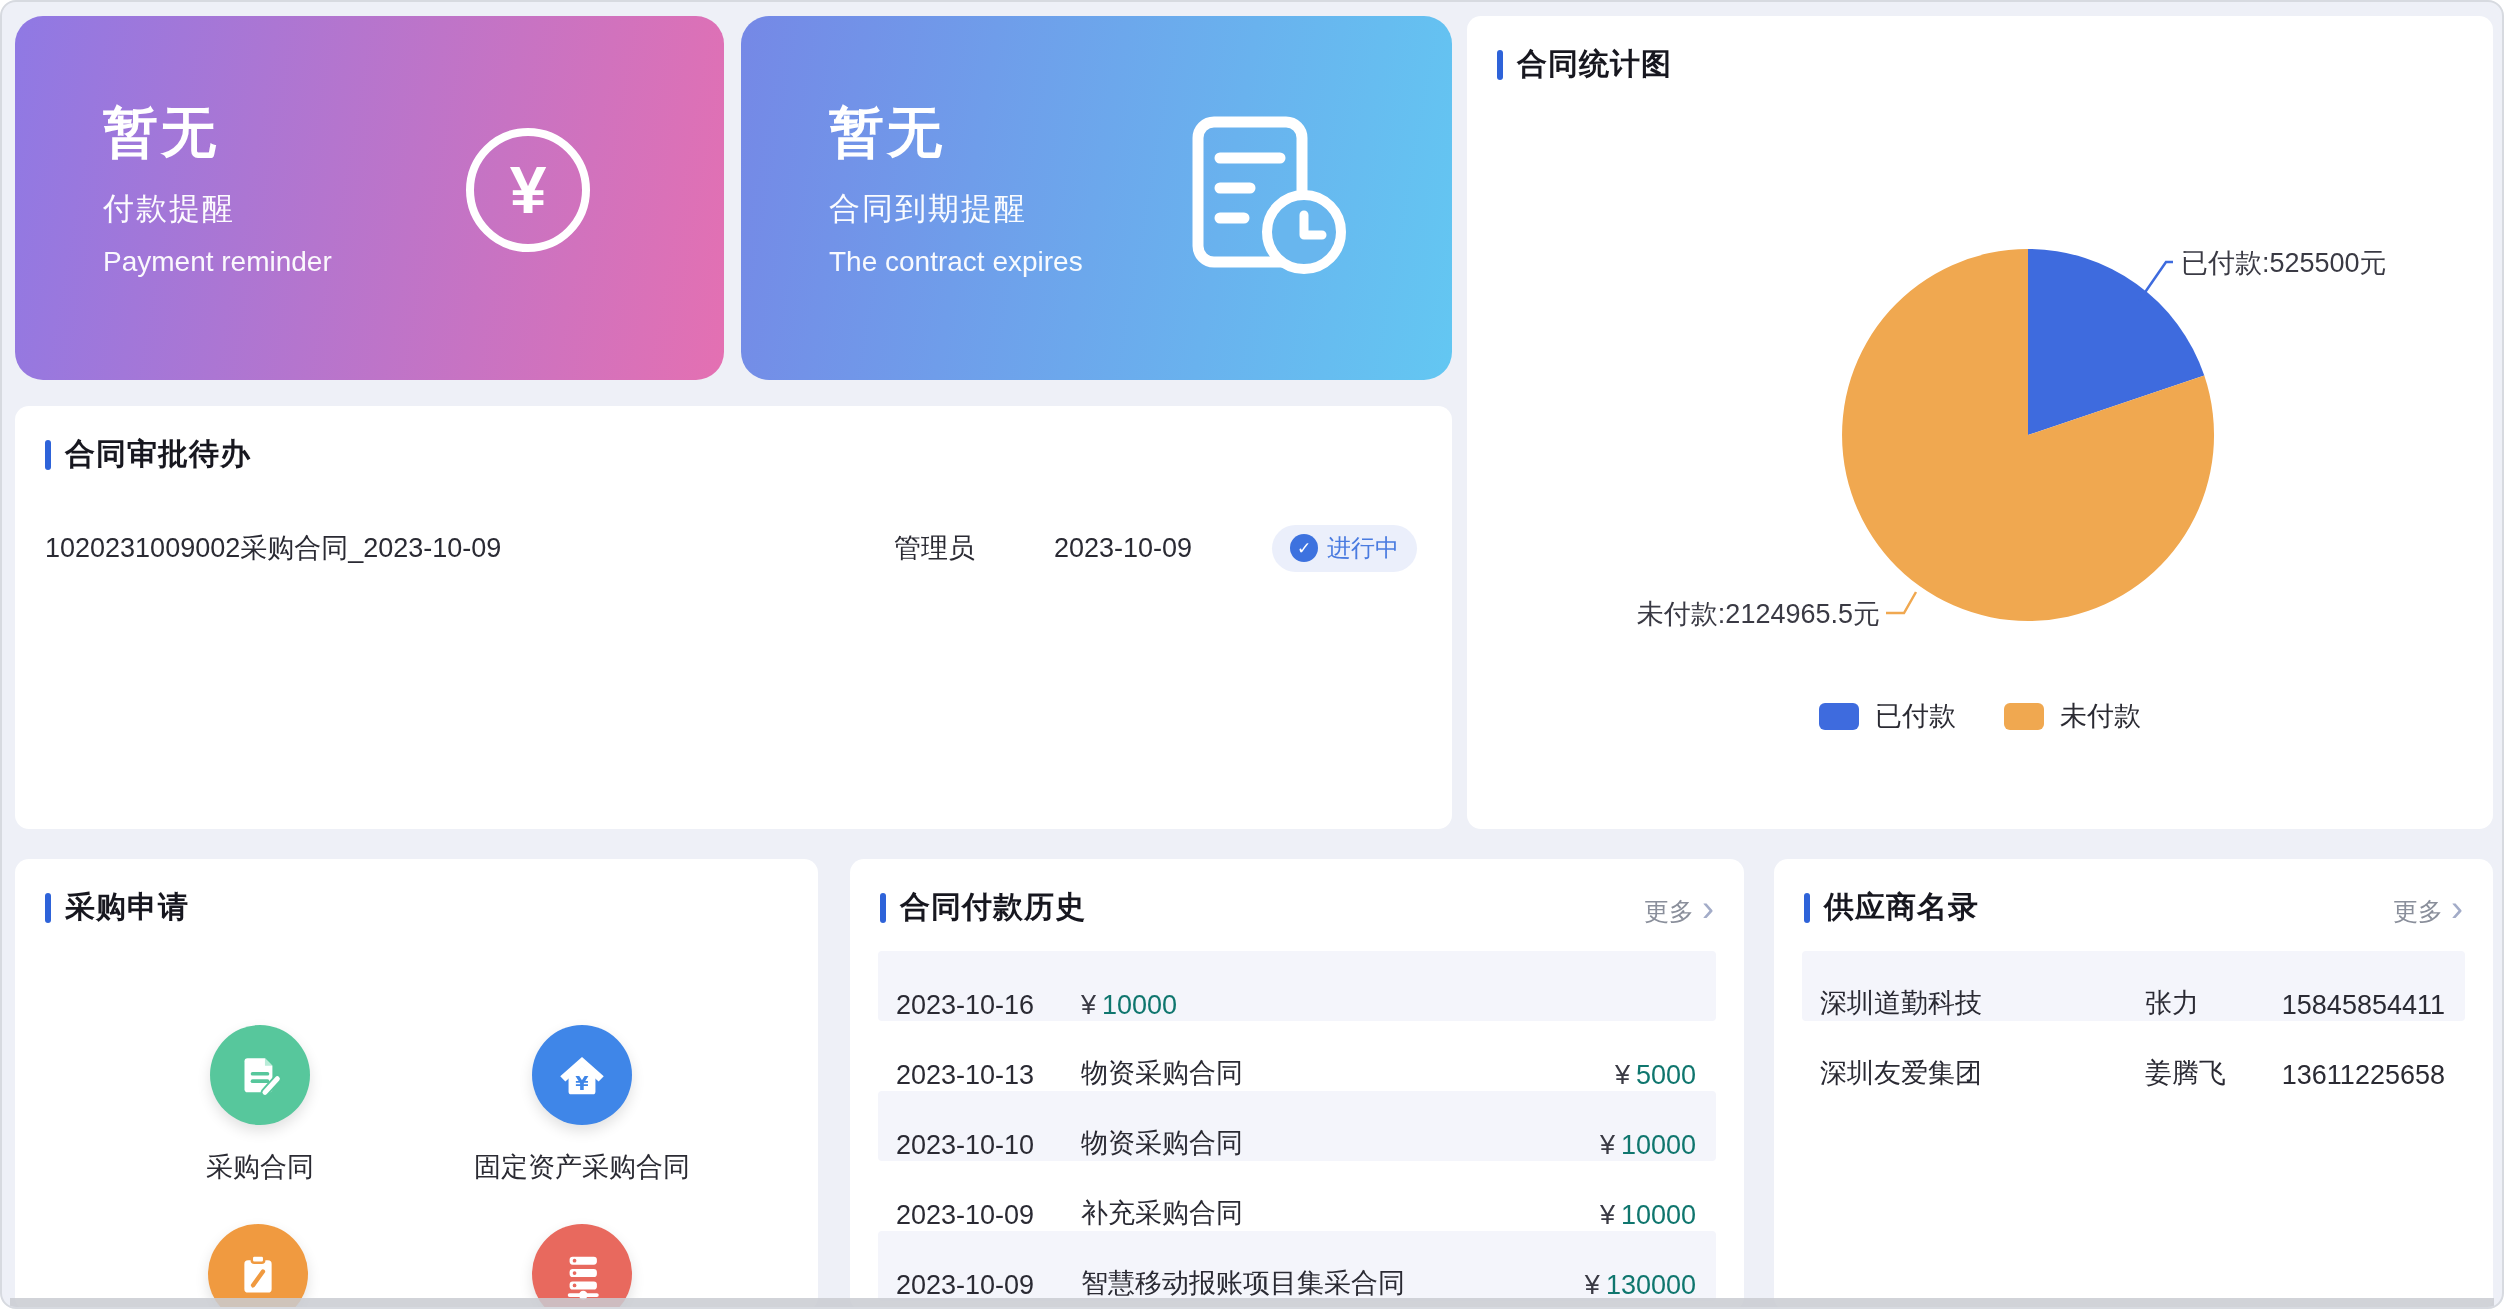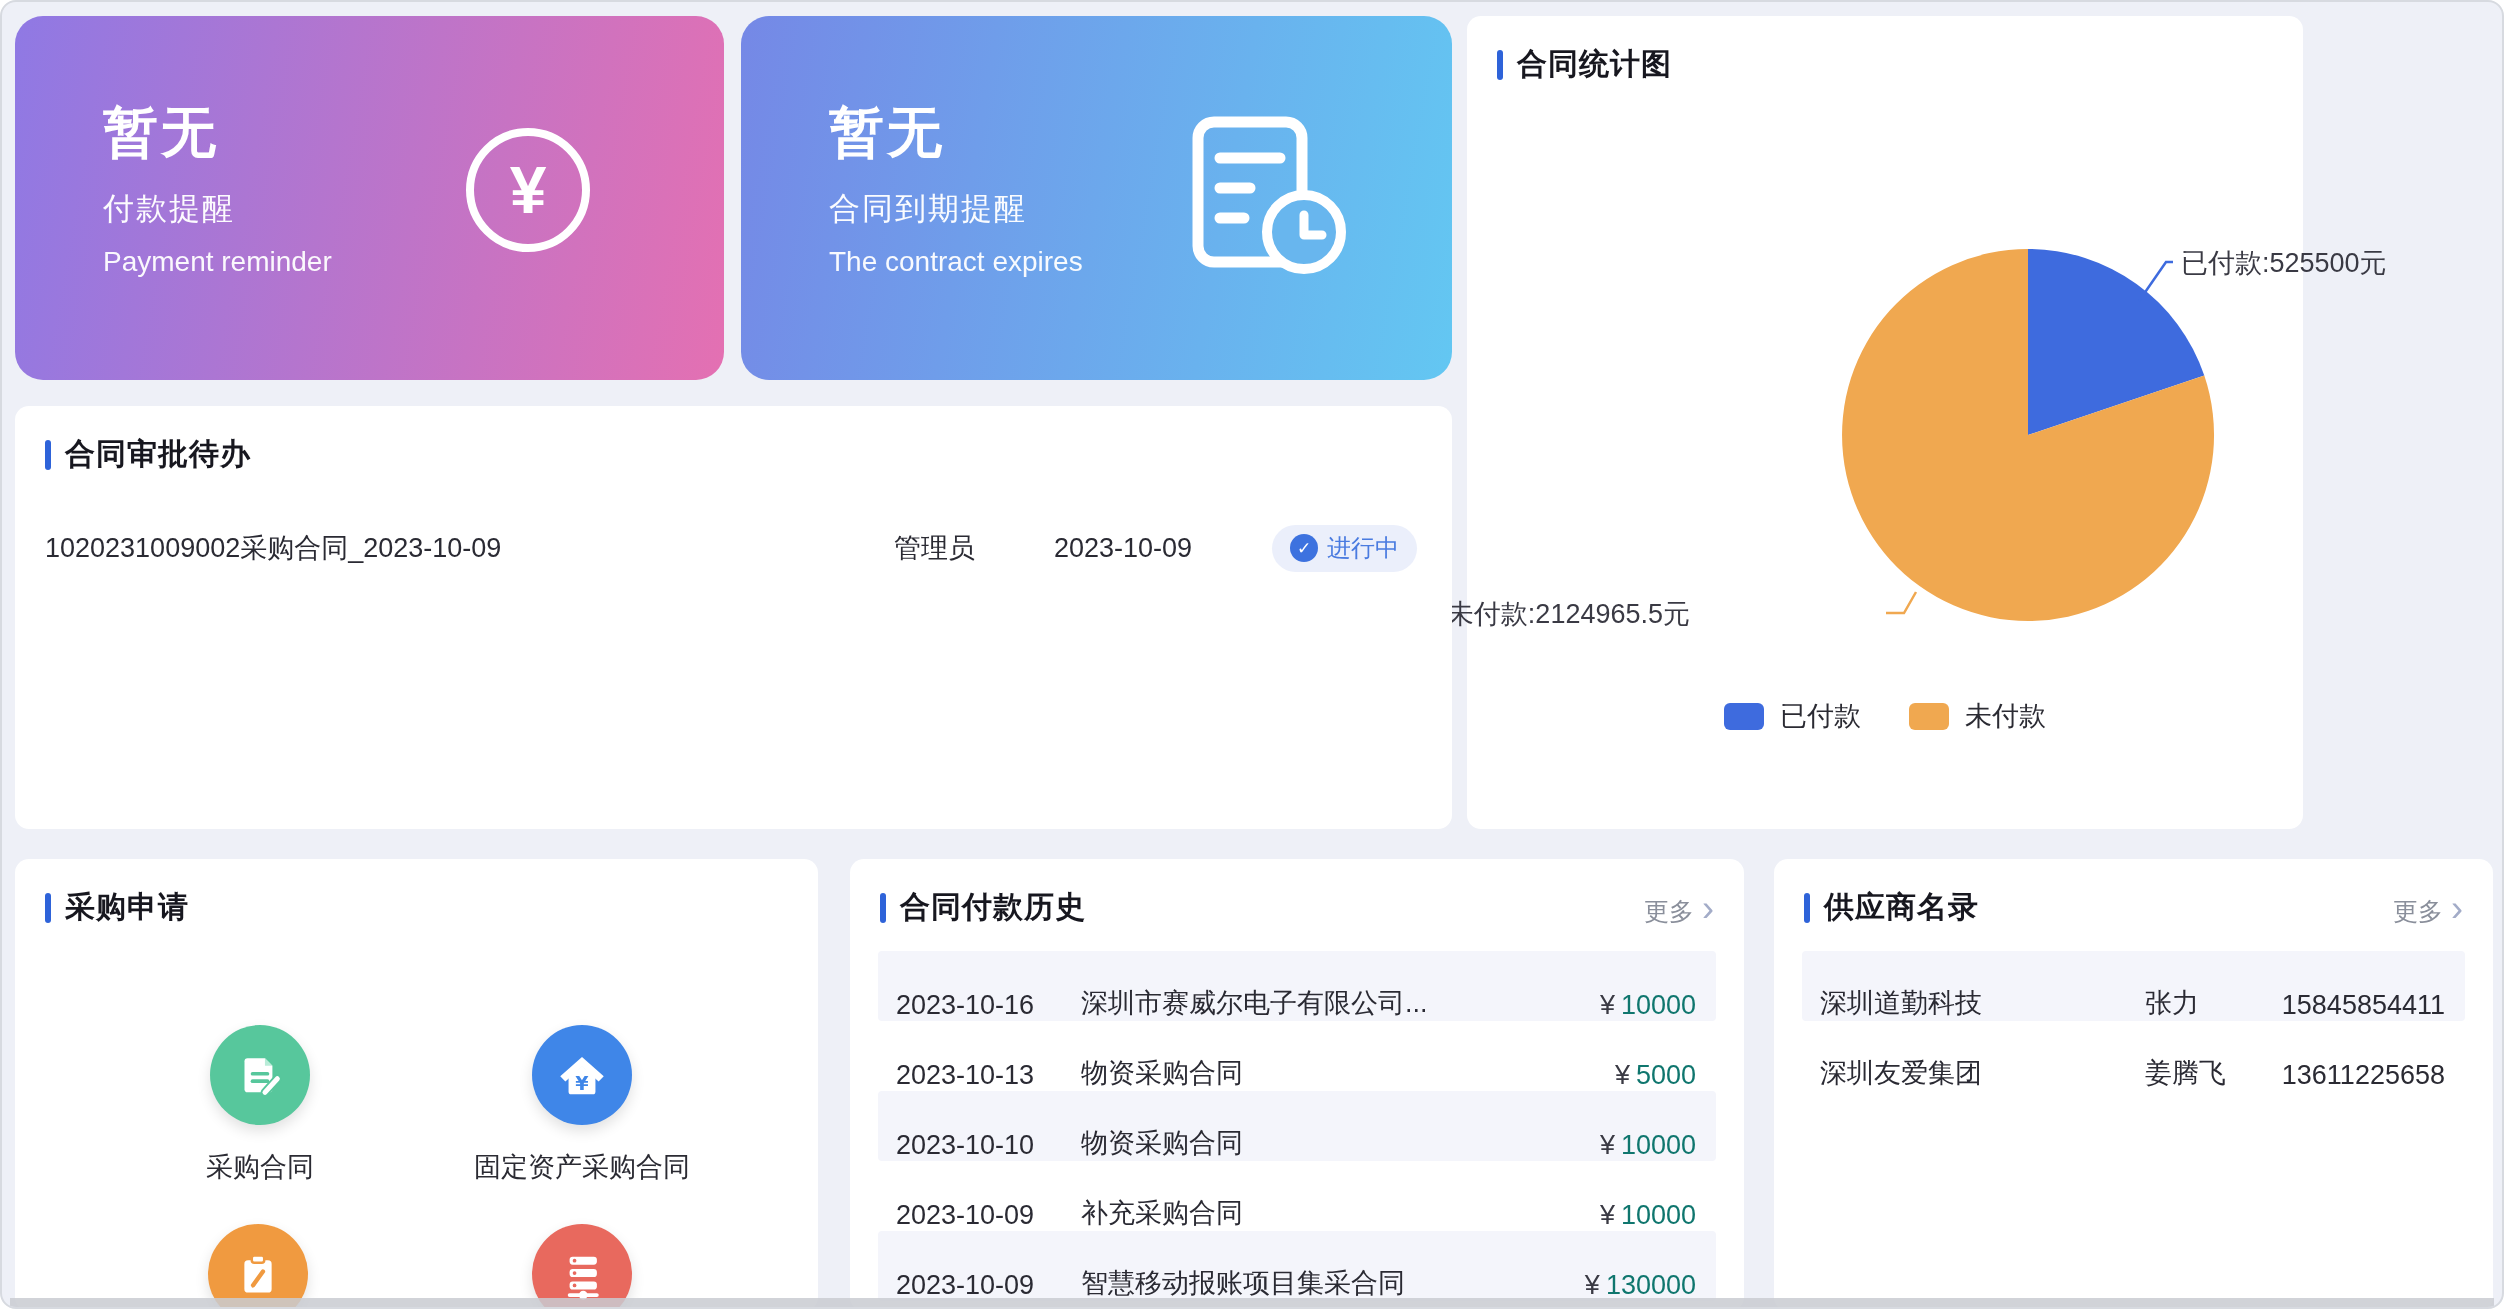--- a/index.html
+++ b/index.html
@@ -21,21 +21,21 @@
   .card-expire  { left:739px; width:711px; background:linear-gradient(100deg,#7588E6 0%,#63C7F2 100%); }
   .card-big   { position:absolute; left:88px; top:80px;  font-size:55px; font-weight:600; letter-spacing:3px; }
   .card-title { position:absolute; left:88px; top:172px; font-size:31px; letter-spacing:2px; color:rgba(255,255,255,.97); }
   .card-sub   { position:absolute; left:88px; top:230px; font-size:28px; color:rgba(255,255,255,.95); }
   .yuan-badge { position:absolute; left:451px; top:112px; width:124px; height:124px; border:8px solid #fff;
                 border-radius:50%; display:flex; align-items:center; justify-content:center;
                 font-size:66px; font-weight:700; color:#fff; }
   .expire-icon-svg { position:absolute; left:445px; top:98px; }
 
   
-  .panel-stats { left:1465px; top:14px; width:836px; height:813px; }
+  .panel-stats { left:1465px; top:14px; width:1026px; height:813px; }
   .pie-svg { position:absolute; left:0; top:0; }
   .pie-label { position:absolute; font-size:27px; color:#3A3A44; white-space:nowrap; }
   .pie-label-paid   { left:714px; top:229px; }
   .pie-label-unpaid { right:613px; top:580px; }
   .legend { position:absolute; left:0; right:0; top:682px; display:flex; justify-content:center; gap:48px; }
   .legend-item { display:flex; align-items:center; gap:16px; cursor:pointer; }
   .legend-swatch { width:40px; height:27px; border-radius:6px; background:#ccc; }
   .legend-item span.lg-txt { font-size:27px; color:#2B2B33; }
 
   
@@ -217,21 +217,20 @@
       <span class="bar"></span>
       <h2>合同付款历史</h2>
     </div>
     <div class="more-link">
       <span>更多</span>
       <span class="chev">›</span>
     </div>
     <div class="rows">
       <div class="lrow">
         <span class="pay-date">2023-10-16</span>
-        <span class="pay-name">深圳市赛威尔电子有限公司...</span>
         <span class="pay-amt"><span>¥</span><span class="num">10000</span></span>
       </div>
       <div class="lrow">
         <span class="pay-date">2023-10-13</span>
         <span class="pay-name">物资采购合同</span>
         <span class="pay-amt"><span>¥</span><span class="num">5000</span></span>
       </div>
       <div class="lrow">
         <span class="pay-date">2023-10-10</span>
         <span class="pay-name">物资采购合同</span>

